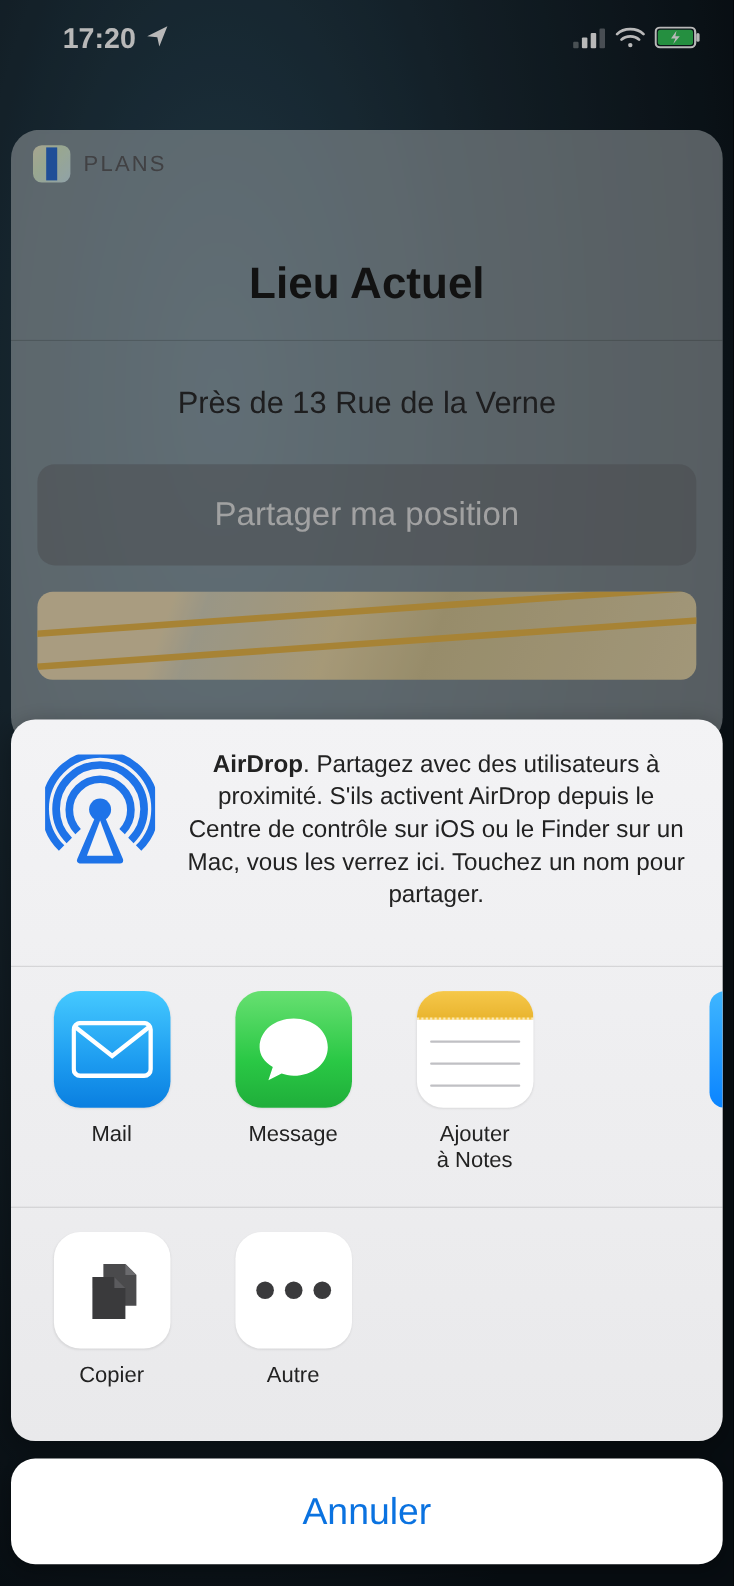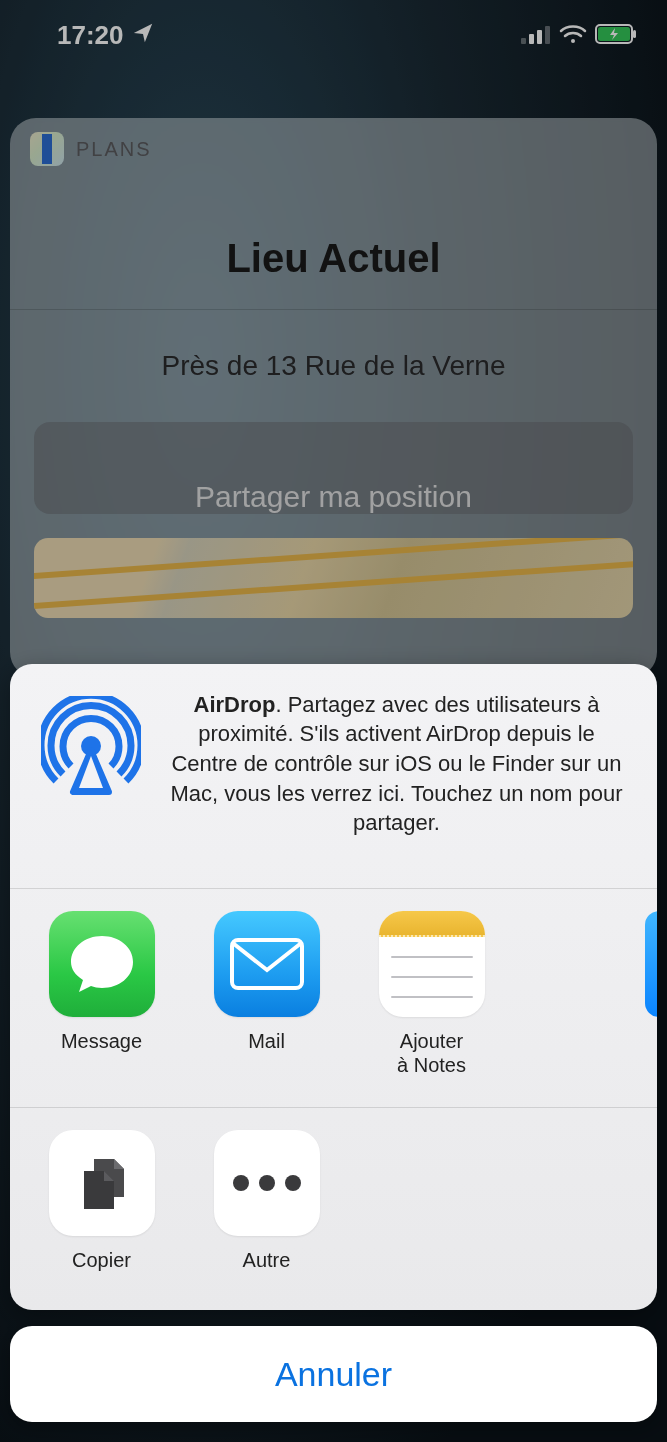--- a/index.html
+++ b/index.html
@@ -82,21 +82,21 @@
   font-size: 28px;
   font-weight: 400;
   text-align: center;
 }
 .bg-share-btn {
   margin: 30px 24px 0 24px;
   height: 92px;
   border-radius: 16px;
   background: rgba(100,100,105,0.45);
   display: flex;
-  align-items: flex-end;
+  align-items: center;
   justify-content: center;
   color: rgba(230,230,230,0.95);
   font-size: 30px;
   font-weight: 500;
 }
 .bg-map-preview {
   margin: 24px 24px 0 24px;
   height: 80px;
   border-radius: 14px;
   background: linear-gradient(110deg, #ead9b2 0%, #ead9b2 20%, #d5d0ba 25%, #e6d4a6 45%, #d2c394 60%, #e0d1a8 100%);
@@ -178,21 +178,21 @@
   top: 22px;
   width: 14px;
   height: 106px;
   border-radius: 24px 0 0 24px;
   background: linear-gradient(#3fb6ff, #0a84ff);
 }
 
 .actions-row {
   display: flex;
   gap: 30px;
-  padding: 22px 24px 38px 24px;
+  padding: 22px 24px 48px 24px;
 }
 
 
 .icon-message { background: linear-gradient(#67e071, #2ac845 60%, #1fae3a); }
 .icon-mail { background: linear-gradient(#45c9ff, #1d9cf0 60%, #0a7fe0); }
 .icon-reminders { background: #fff; flex-direction: column; align-items: stretch; padding: 16px 14px; }
 .icon-notes { background: #fff; flex-direction: column; align-items: stretch; padding: 0; overflow: hidden; }
 .icon-white { background: #fff; }
 
 .rem-line { display: flex; align-items: center; gap: 10px; margin: 4px 0; }
@@ -299,36 +299,36 @@
       </div>
       <div class="airdrop-text">
         <b>AirDrop</b><span>. Partagez avec des utilisateurs à proximité. S'ils activent AirDrop depuis le Centre de contrôle sur iOS ou le Finder sur un Mac, vous les verrez ici. Touchez un nom pour partager.</span>
       </div>
     </div>
 
     <div class="sheet-divider"></div>
 
     <div class="apps-row">
       <div class="app">
-        <div class="app-icon icon-message">
-          <svg width="70" height="64" viewBox="0 0 70 64">
-              <path d="M35 4 C52 4 66 15 66 30 C66 45 52 56 35 56 C31 56 27 55 24 54 L12 60 L16 48 C8 43 4 37 4 30 C4 15 18 4 35 4 Z" fill="#fff"></path>
-            </svg>
-        </div>
-        <div class="app-label">Message</div>
-      </div>
-
-      <div class="app">
         <div class="app-icon icon-mail">
           <svg width="74" height="52" viewBox="0 0 74 52">
               <rect x="2" y="2" width="70" height="48" rx="6" fill="none" stroke="#fff" stroke-width="4"></rect>
               <path d="M4 6 L37 32 L70 6" fill="none" stroke="#fff" stroke-width="4" stroke-linecap="round"></path>
             </svg>
         </div>
         <div class="app-label">Mail</div>
+      </div>
+
+      <div class="app">
+        <div class="app-icon icon-message">
+          <svg width="70" height="64" viewBox="0 0 70 64">
+              <path d="M35 4 C52 4 66 15 66 30 C66 45 52 56 35 56 C31 56 27 55 24 54 L12 60 L16 48 C8 43 4 37 4 30 C4 15 18 4 35 4 Z" fill="#fff"></path>
+            </svg>
+        </div>
+        <div class="app-label">Message</div>
       </div>
 
 
       <div class="app">
         <div class="app-icon icon-notes">
           <div class="notes-top"></div>
           <div class="notes-body">
             <div class="notes-line"></div>
             <div class="notes-line"></div>
             <div class="notes-line"></div>

